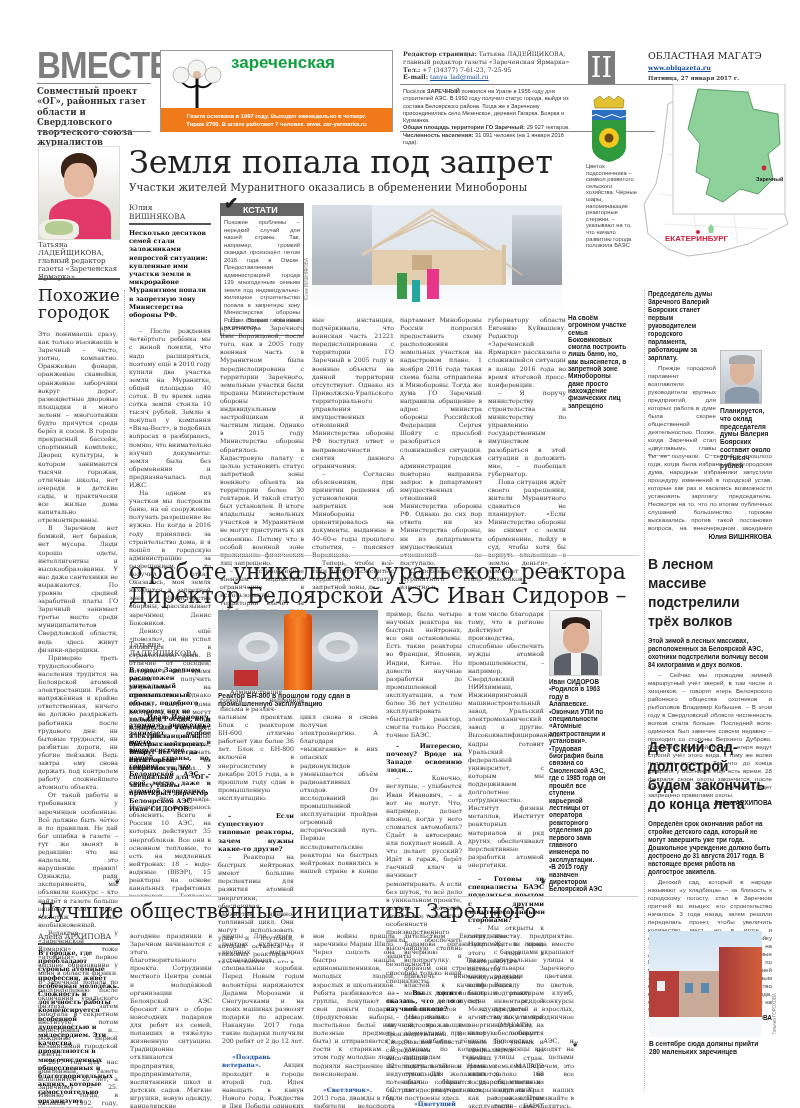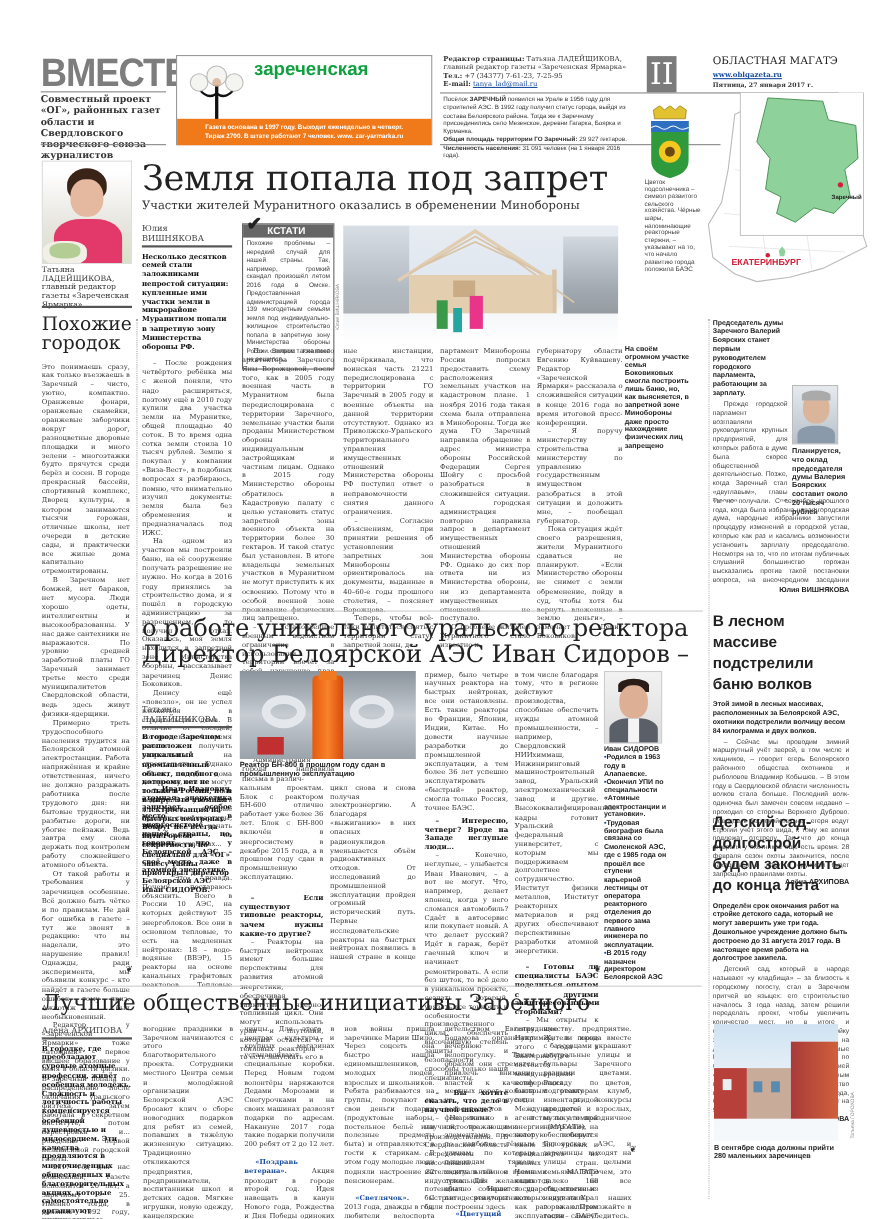--- a/index.html
+++ b/index.html
@@ -177,21 +177,21 @@
     <div class="abs" style="left:4px;top:36px;width:34px;height:20px;border-radius:40% 40% 0 0;background:#8a9aaa"></div>
   </div>
   <div class="abs sans" style="left:72px;top:117px;width:52px;font-size:6.6px;line-height:7.8px;font-weight:bold;color:#222">Планируется, что оклад председателя думы Валерия Боярских составит около 20 тысяч рублей</div>
   <p class="side-lead" style="width:68px;margin-bottom:2px">Председатель думы Заречного Валерий Боярских станет первым руководителем городского парламента, работающим за зарплату.</p>
   <p class="side-txt" style="text-indent:10px;width:68px;height:92px;overflow:hidden">Прежде городской парламент возглавляли руководители крупных предприятий, для которых работа в думе была скорее общественной деятельностью. Позже, когда Заречный стал «двуглавым», главы городов по совместительству являлись и председателями думы, и за эту работу отдельной зарплаты не получали. С сентября прошлого года, когда была избрана новая городская дума, народные избранники запустили процедуру изменений в городской устав, которые как раз и касались возможности установить зарплату председателю. Несмотря на то, что по итогам публичных слушаний большинство горожан высказались против такой постановки вопроса, на внеочередном заседании думы 8 декабря народные избранники внесли изменения в городской устав. А уже на ближайшем заседании думы планируется утвердить Положение об оплате труда председателя думы ГО Заречный, а также принять решение о его денежном содержании.</p>
 </div>
 <div class="abs side-txt" style="left:648px;top:452px;width:124px;height:80px;overflow:hidden">Ты не получали. С сентября прошлого года, когда была избрана новая городская дума, народные избранники запустили процедуру изменений в городской устав, которые как раз и касались возможности установить зарплату председателю. Несмотря на то, что по итогам публичных слушаний большинство горожан высказались против такой постановки вопроса, на внеочередном заседании думы 8 декабря народные избранники внесли изменения в городской устав. А уже на ближайшем заседании думы планируется утвердить Положение об оплате труда председателя думы ГО Заречный, а также принять решение о его денежном содержании.</div>
 <div class="abs sig" style="left:648px;top:533px;width:124px">Юлия ВИШНЯКОВА</div>
 
 <div class="abs" style="left:648px;top:555px;width:124px">
-  <div class="side-h" style="margin-bottom:6px">В лесном массиве подстрелили баню волков</div>
+  <div class="side-h" style="margin-bottom:6px">В лесном массиве подстрелили трёх волков</div>
   <p class="side-lead" style="margin-bottom:2px">Этой зимой в лесных массивах, расположенных за Белоярской АЭС, охотники подстрелили волчицу весом 84 килограмма и двух волков.</p>
   <p class="side-txt" style="text-indent:10px">– Сейчас мы проводим зимний маршрутный учёт зверей, в том числе и хищников, – говорит егерь Белоярского районного общества охотников и рыболовов Владимир Кобышев. – В этом году в Свердловской области численность волков стала больше. Последний волк-одиночка был замечен совсем недавно – проходил со стороны Верхнего Дуброво. Поводов к беспокойству нет, егеря ведут строгий учёт этого вида, к тому же волки подлежат отстрелу. Так что до конца февраля у охотников ещё есть время. 28 февраля сезон охоты закончится, после находиться в лесу с оружием будет запрещено правилами охоты.</p>
   <div class="sig">Алёна АРХИПОВА</div>
 </div>
 
 <div class="abs" style="left:648px;top:738px;width:124px">
   <div class="side-h" style="margin-bottom:6px">Детский сад-долгострой будем закончить до конца лета</div>
   <p class="side-lead" style="margin-bottom:2px">Определён срок окончания работ на стройке детского сада, который не могут завершить уже три года. Дошкольное учреждение должно быть достроено до 31 августа 2017 года. В настоящее время работа на долгострое закипела.</p>
   <p class="side-txt" style="text-indent:10px">Детский сад, который в народе называют «у кладбища» – за близость к городскому погосту, стал в Заречном притчей во языцех: его строительство началось 3 года назад, затем решили переделать проект, чтобы увеличить количество мест, но в итоге и финансирование потеряли, и стройку законсервировали. Строился детсад на дополнительные средства, выделяемые Новоуральску, Лесному и Заречному по Соглашению между Госкорпорацией «Росатом», и региональным правительством. Строительство возобновилось в конце прошлого года, был заключён муниципальный контракт на 96 миллионов.</p>
   <div class="sig">Татьяна ГОРОХОВА</div>
@@ -235,21 +235,21 @@
 <div class="abs" style="left:218px;top:713px;width:76px">
   <p class="txt">кальным проектам. Блок с реактором БН-600 отлично работает уже более 36 лет. Блок с БН-800 включён в энергосистему в декабре 2015 года, а в прошлом году сдан в промышленную эксплуатацию.</p>
   <p class="q" style="text-indent:10px;margin-top:10px">– Если существуют типовые реакторы, зачем нужны какие-то другие?</p>
   <p class="txt" style="text-indent:10px;height:110px;overflow:hidden">– Реакторы на быстрых нейтронах имеют большие перспективы для развития атомной энергетики, обеспечивая замкнутый ядерно-топливный цикл. Они могут использовать уран и плутоний, который остаётся от тепловых реакторов – то есть запускать его в</p>
 </div>
 <div class="abs" style="left:300px;top:713px;width:78px">
   <p class="txt" style="height:162px;overflow:hidden">цикл снова и снова получая электроэнергию. А благодаря «выжиганию» в них опасных радионуклидов уменьшается объём радиоактивных отходов. От исследований до промышленной эксплуатации пройден огромный исторический путь. Первые исследовательские реакторы на быстрых нейтронах появились в нашей стране в конце пятидесятых годов. С тех пор наработан опыт, который уже сегодня позволяет нам создавать реакторы нового поколения. Наши быстрые реакторы, что в других странах нет ничего подобного, мы удерживаем лидерство, а также ведём научные исследования, и западные коллеги, хоть и переняли опыт у себя, ведут исследовательскую работу. В США, на-</p>
 </div>
 <div class="abs" style="left:386px;top:610px;width:76px">
   <p class="txt">пример, было четыре научных реактора на быстрых нейтронах, все они остановлены. Есть такие реакторы во Франции, Японии, Индии, Китае. Но довести научные разработки до промышленной эксплуатации, а тем более 36 лет успешно эксплуатировать «быстрый» реактор, смогла только Россия, точнее БАЭС.</p>
-  <p class="q" style="text-indent:10px;margin-top:2px">– Интересно, четверг? Вроде на Западе неглупые люди...</p>
+  <p class="q" style="text-indent:10px;margin-top:2px">– Интересно, почему? Вроде на Западе освоению люди...</p>
   <p class="txt" style="text-indent:10px">– Конечно, неглупые, – улыбается Иван Иванович, – а вот не могут. Что, например, делает японец, когда у него сломался автомобиль? Сдаёт в автосервис или покупает новый. А что делает русский? Идёт в гараж, берёт гаечный ключ и начинает ремонтировать. А если без шуток, то всё дело в уникальном проекте, создать который, увязать все тонкости и особенности производственного цикла, обеспечить высочайшую степень защиты и безопасности способны только наши специалисты.</p>
   <p class="q" style="text-indent:10px;margin-top:4px">– Вы хотите сказать, что дело в научной школе?</p>
   <p class="txt" style="text-indent:10px">– Не только в научной, но и в производственной. В Свердловской области сосредоточен высочайший интеллектуальный и индустриальный потенциал. Наши быстрые реакторы были построены здесь</p>
 </div>
 <div class="abs" style="left:468px;top:610px;width:76px">
   <p class="txt">в том числе благодаря тому, что в регионе действуют производства, способные обеспечить нужды атомной промышленности, – например, Свердловский НИИхиммаш, Инжиниринговый машиностроительный завод, Уральский электромеханический завод и другие. Высококвалифицированные кадры готовит Уральский федеральный университет, с которым мы поддерживаем долголетнее сотрудничество. Институт физики металлов, Институт реакторных материалов и ряд других обеспечивают перспективные разработки атомной энергетики.</p>
   <p class="q" style="text-indent:10px;margin-top:6px">– Готовы ли специалисты БАЭС поделиться опытом с другими заинтересованными сторонами?</p>
   <p class="txt" style="text-indent:10px">– Мы открыты к сотрудничеству. Например, в июне этого года в Екатеринбурге состоится международная конференция по быстрым реакторам под эгидой Международного агентства по атомной энергии (МАГАТЭ), на которую соберутся около 500 учёных и специалистов из разных стран. Членами МАГАТЭ являются 168 государств, многие из которых едут на Урал как раз за опытом эксплуатации БАЭС. Так что будем встречать учёных с мировым именем. Думаю, польза будет.</p>
 </div>
 

